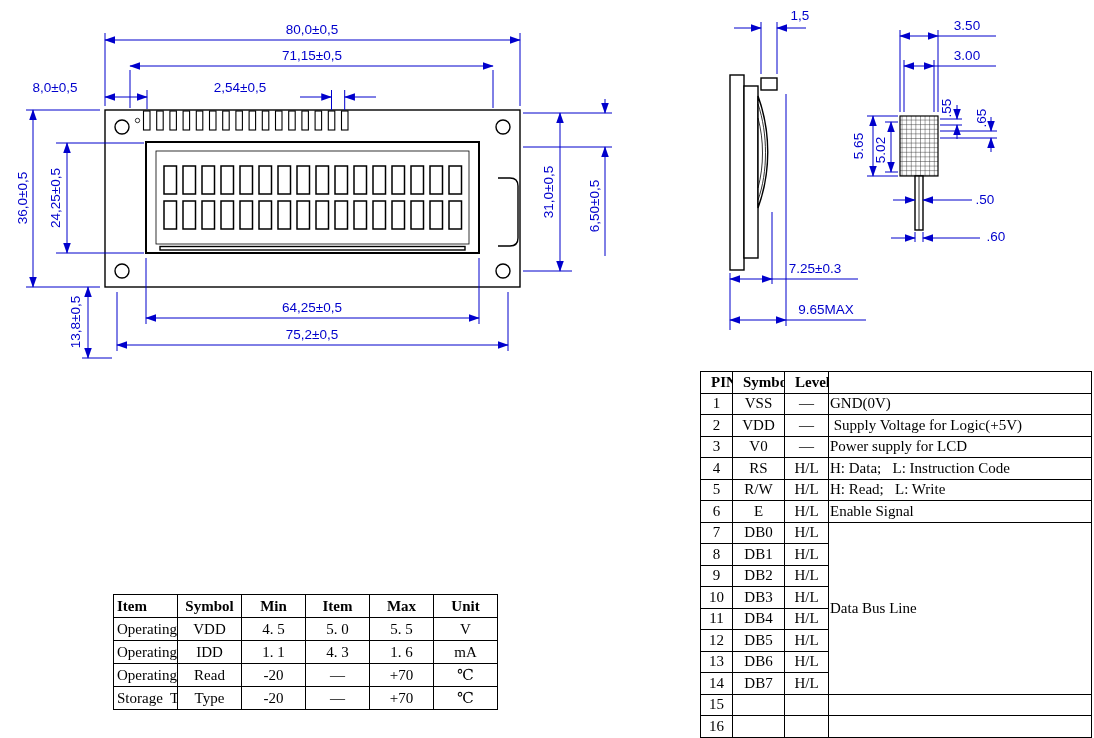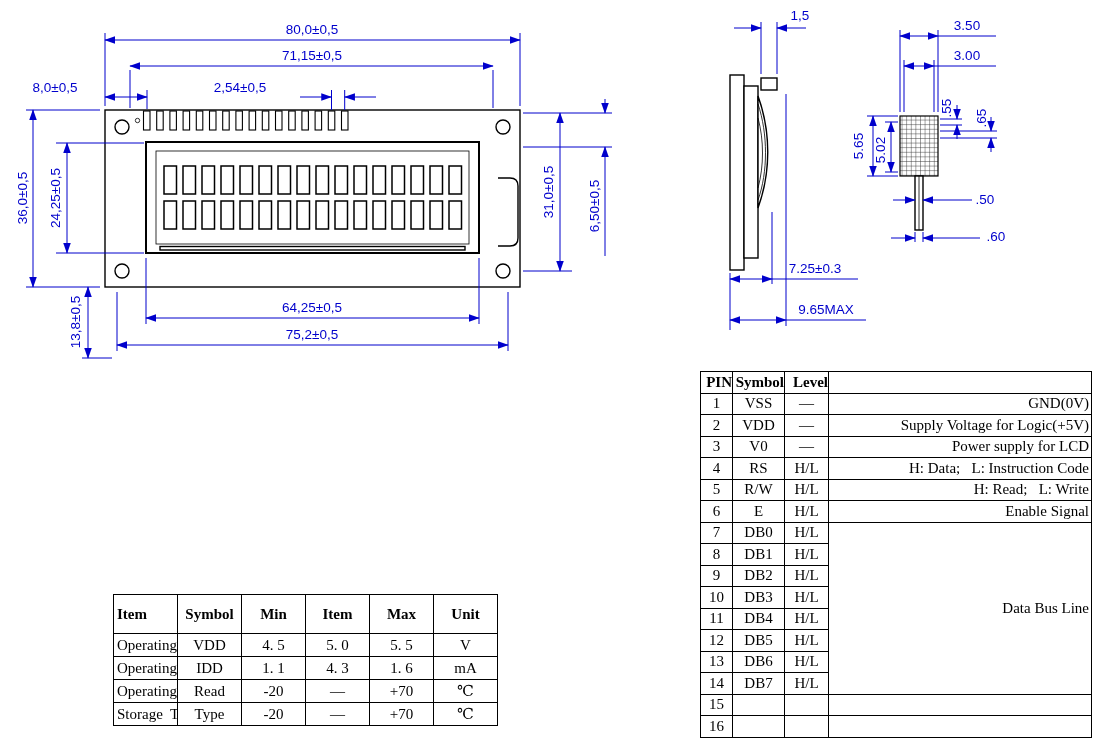--- a/index.html
+++ b/index.html
@@ -11,27 +11,27 @@
   .part-open{fill:none;stroke:#000;stroke-width:1.4;}
   .thin{fill:none;stroke:#000;stroke-width:0.8;}
   .dim{stroke:#0000cc;stroke-width:1;fill:none;}
   .dimtxt{fill:#0000cc;font-size:13.5px;font-family:"Liberation Sans",sans-serif;}
   [data-name="char-cell"]{fill:#fff;stroke:#000;stroke-width:1.5;}
   [data-name="pin-pad"]{fill:#fff;stroke:#000;stroke-width:1.1;}
   table{position:absolute;border-collapse:collapse;table-layout:fixed;background:#fff;
         font-family:"Liberation Serif","DejaVu Serif",serif;color:#000;}
   td,th{border:1px solid #000;overflow:hidden;white-space:nowrap;font-weight:normal;}
   .spec{left:113px;top:594px;width:385px;font-size:15px;}
-  .spec th{font-weight:bold;text-align:center;height:22px;padding:8px 3px;}
+  .spec th{font-weight:bold;text-align:center;height:22px;padding:0 3px;}
   .spec td{text-align:center;height:22px;padding:0 3px;}
   .spec .left{text-align:left;white-space:pre;}
   .pins{left:700px;top:371px;width:391px;font-size:15px;}
-  .pins th{font-weight:bold;text-align:right;height:20.5px;padding:0 0;}
+  .pins th{font-weight:bold;text-align:left;height:20.5px;padding:0 10px;}
   .pins td{text-align:center;height:20.5px;padding:0 2px;}
-  .pins td.desc{text-align:right;padding-left:8px;white-space:pre;}
+  .pins td.desc{text-align:left;padding-left:1px;white-space:pre;}
 </style>
 </head>
 <body>
 
 <div class="page" data-name="lcd-module-datasheet">
 
   <svg data-name="mechanical-drawing" width="1094" height="738" viewBox="0 0 1094 738">
     <defs>
       <marker id="arr" viewBox="0 0 10 10" refX="9.3" refY="5" markerWidth="11" markerHeight="11" markerUnits="userSpaceOnUse" orient="auto-start-reverse">
         <path d="M0 1.5 L10 5 L0 8.5 Z" fill="#0000cc"></path>

